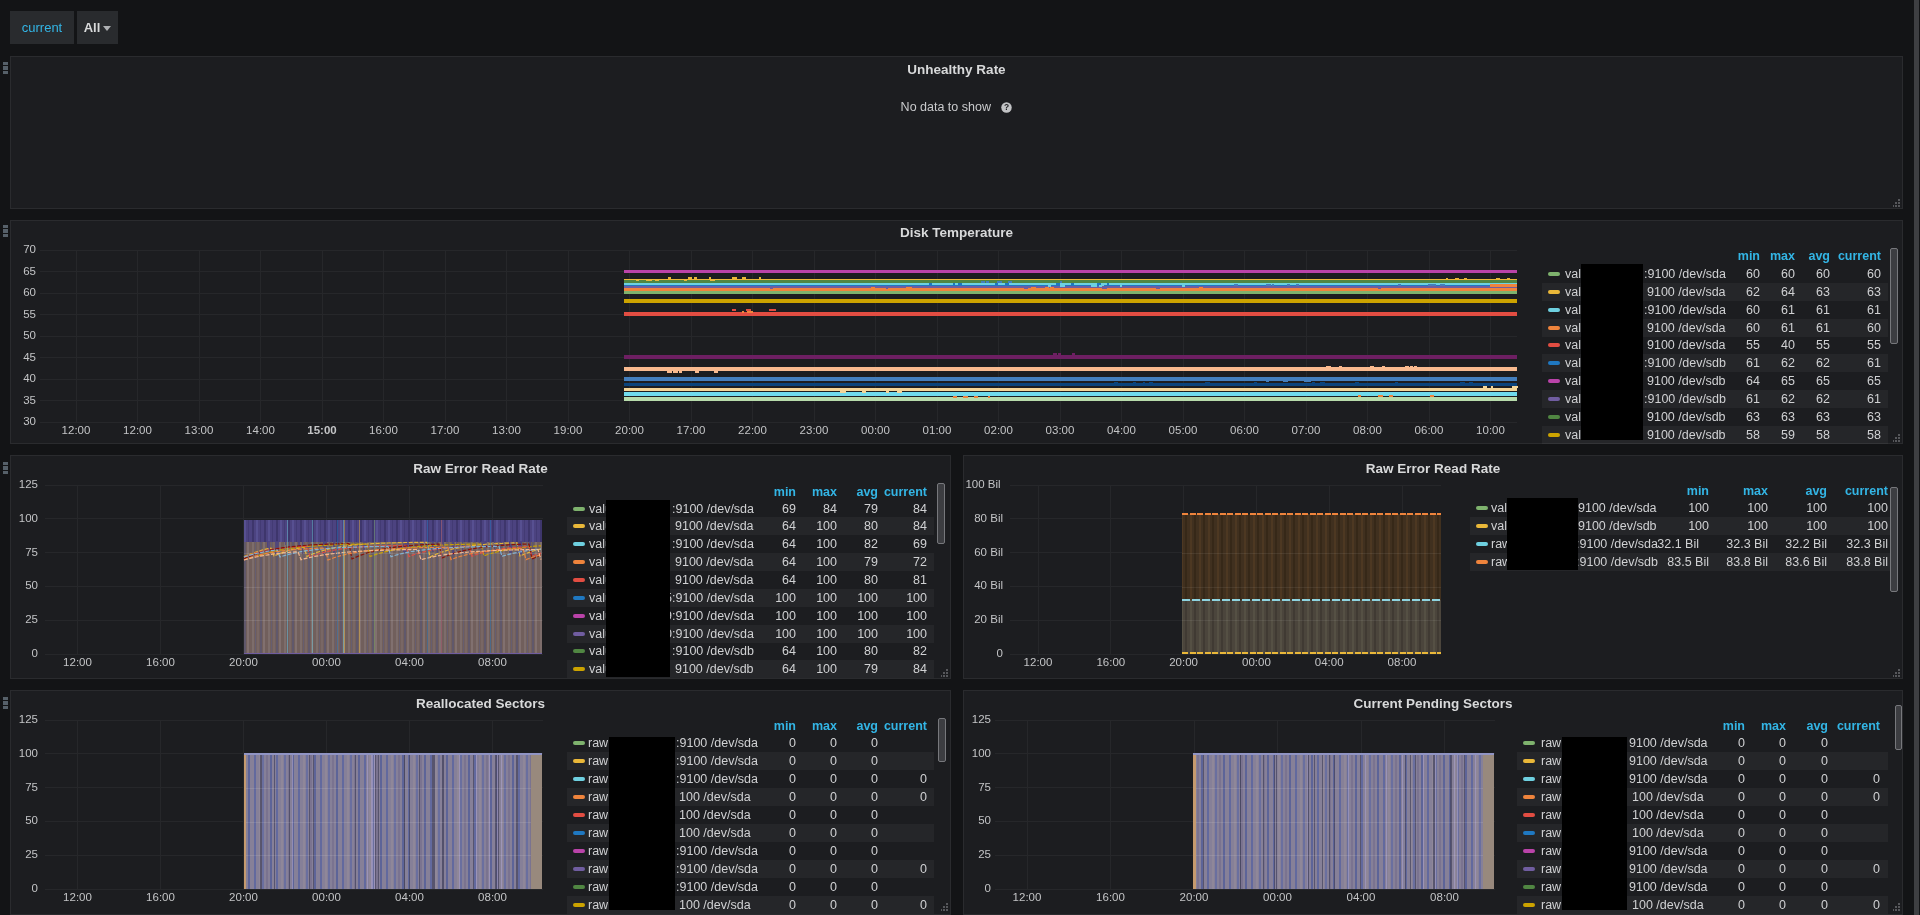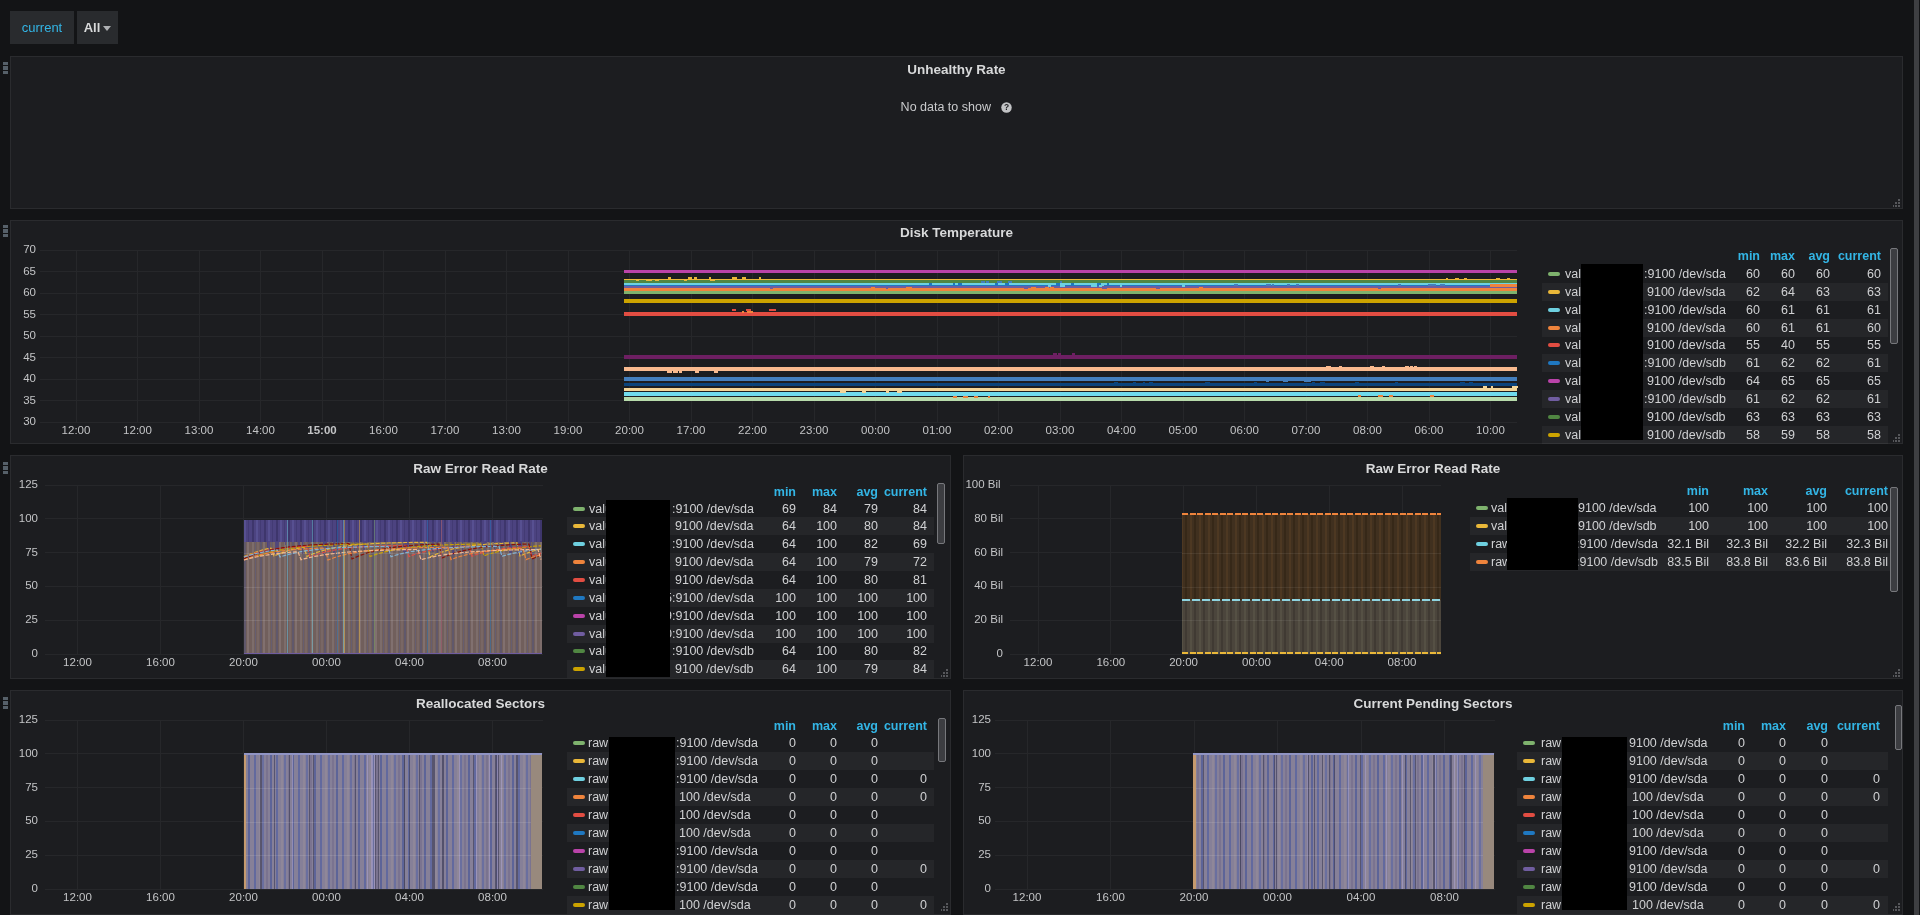--- a/index.html
+++ b/index.html
@@ -698,21 +698,21 @@
     <span class="abs" style="left:102px;">9100 /dev/sdb</span>
     <span class="lv" style="left:163px;width:70px;">100</span>
     <span class="lv" style="left:222px;width:70px;">100</span>
     <span class="lv" style="left:281px;width:70px;">100</span>
     <span class="lv" style="left:342px;width:70px;">100</span>
   </div>
 <div class="lrow" style="left:1476px;top:534.8px;width:419px;">
     <span class="dash" style="left:0;background:#6ED0E0;"></span>
     <span class="abs" style="left:15px;">raw</span>
     <span class="abs" style="left:100px;">:9100 /dev/sda</span>
-    <span class="lv" style="left:163px;width:70px;">32.1 Bil</span>
+    <span class="lv" style="left:163px;width:60px;">32.1 Bil</span>
     <span class="lv" style="left:222px;width:70px;">32.3 Bil</span>
     <span class="lv" style="left:281px;width:70px;">32.2 Bil</span>
     <span class="lv" style="left:342px;width:70px;">32.3 Bil</span>
   </div>
 <div class="abs" style="left:1470px;top:552.7px;width:425px;height:18px;background:rgba(255,255,255,0.045);"></div>
 <div class="lrow" style="left:1476px;top:552.7px;width:419px;">
     <span class="dash" style="left:0;background:#EF843C;"></span>
     <span class="abs" style="left:15px;">raw</span>
     <span class="abs" style="left:100px;">:9100 /dev/sdb</span>
     <span class="lv" style="left:163px;width:70px;">83.5 Bil</span>

